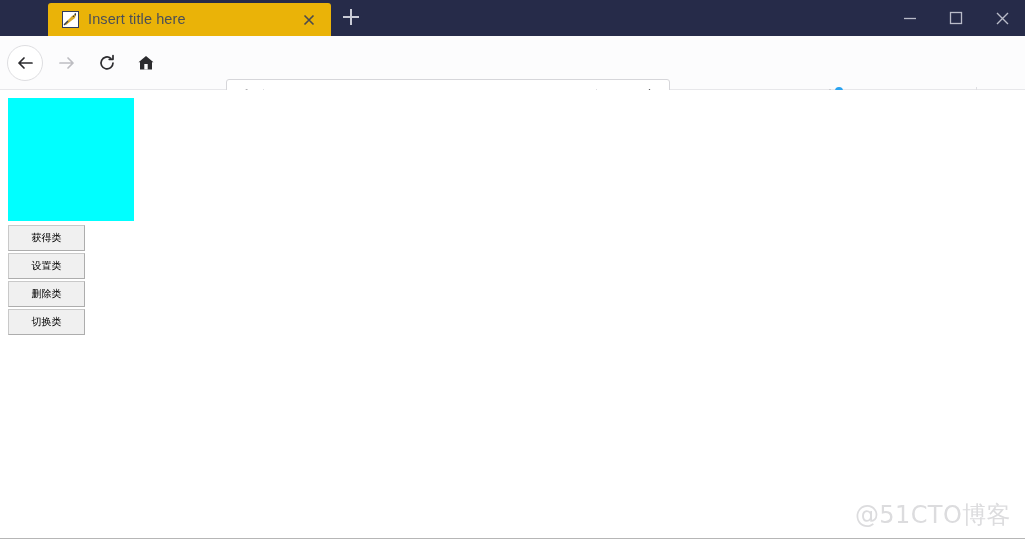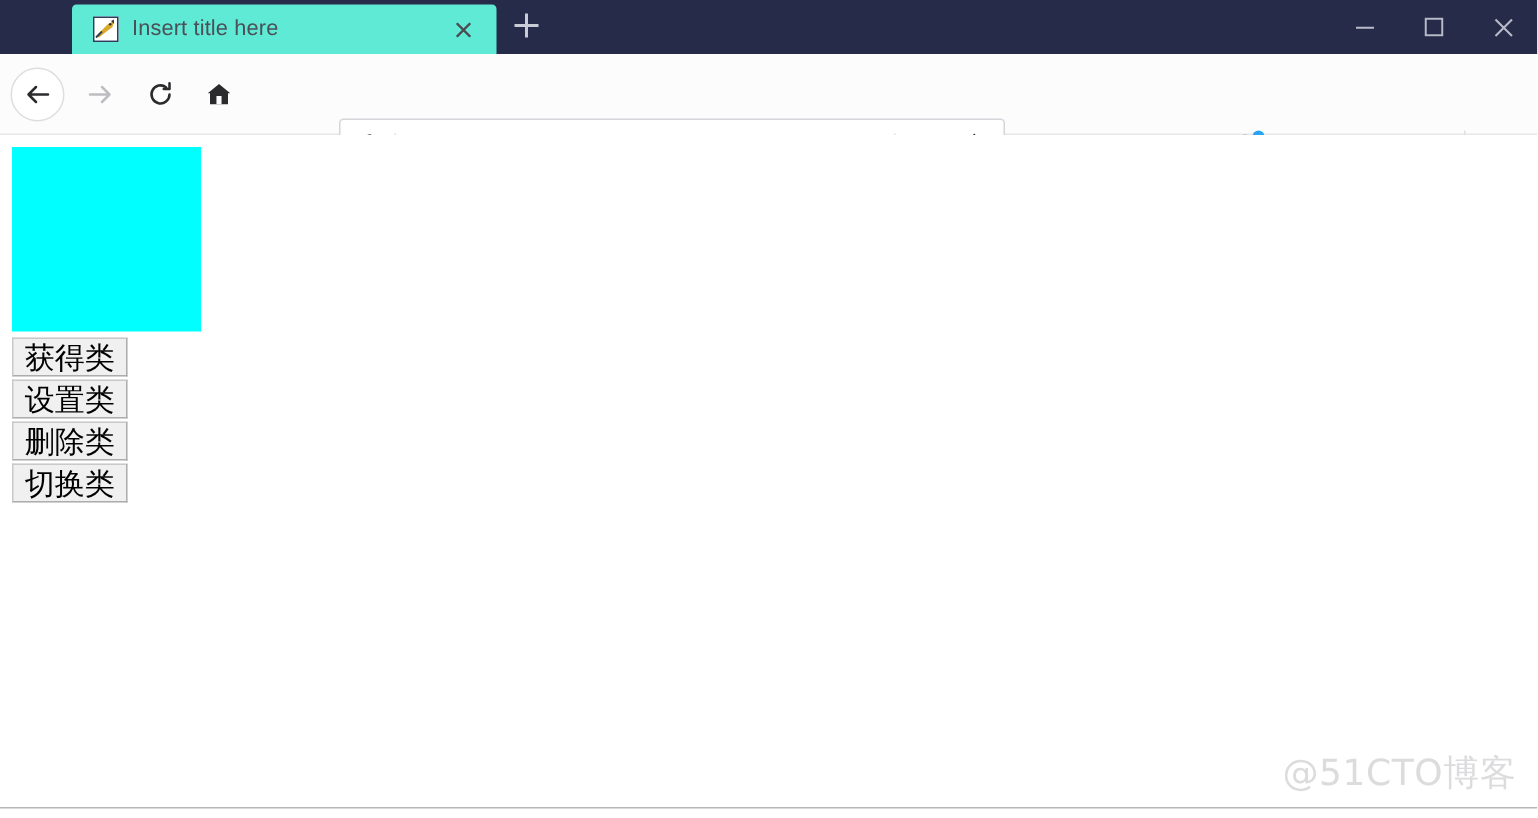--- a/index.html
+++ b/index.html
@@ -34,21 +34,21 @@
     left: 0; top: 0;
     height: 36px;
     width: 1025px;
   }
   .tab {
     position: absolute;
     left: 48px;
     top: 3px;
     width: 283px;
     height: 33px;
-    background: #5eead4;
+    background: #eab308;
     border-top-left-radius: 3px;
     border-top-right-radius: 3px;
     display: flex;
     align-items: center;
   }
   .tab-favicon {
     position: absolute;
     left: 14px;
     top: 8px;
     width: 17px;
@@ -225,21 +225,21 @@
     display: block;
     width: 77px;
     height: 26px;
     margin-bottom: 2px;
     background: #f0f0f0;
     border: 1px solid #adadad;
     border-top-color: #c9c9c9;
     border-left-color: #c9c9c9;
     box-sizing: border-box;
     font-family: "DejaVu Sans", "Liberation Sans", sans-serif;
-    font-size: 20px;
+    font-size: 10px;
     color: #000000;
     line-height: 22px;
     text-align: center;
     padding: 0;
     cursor: default;
   }
   .watermark {
     position: absolute;
     right: 14px;
     bottom: 8px;

